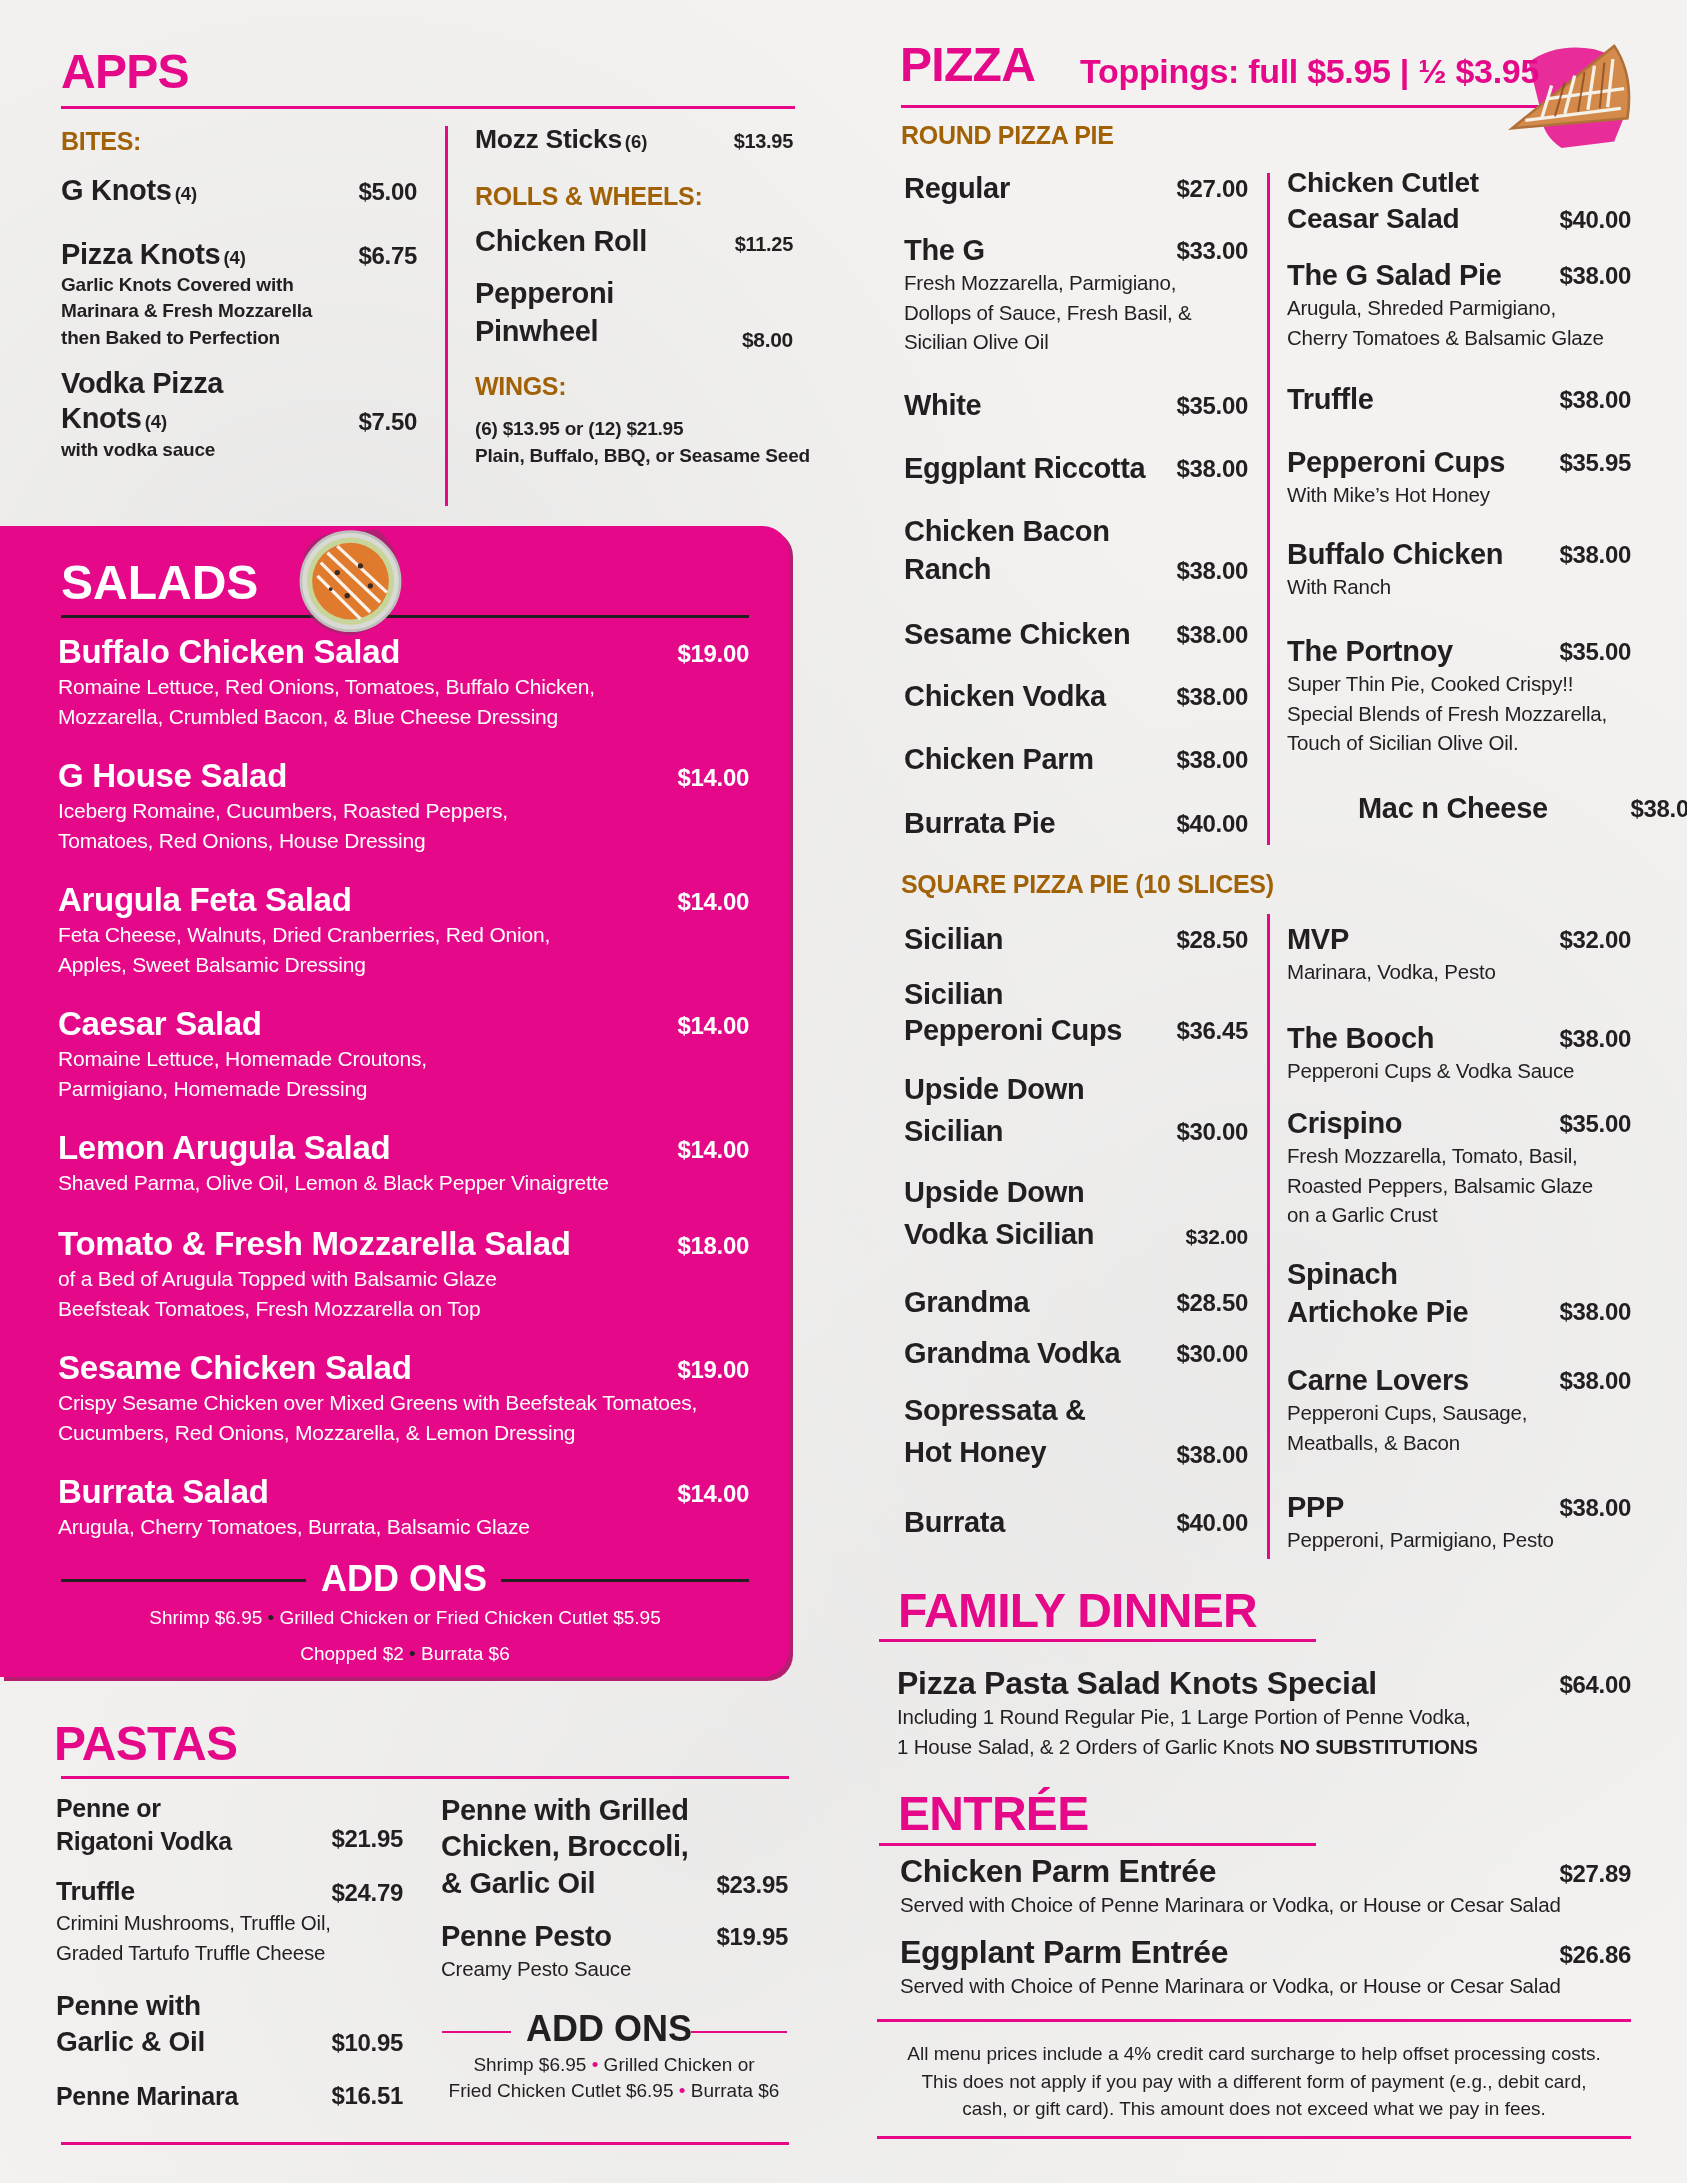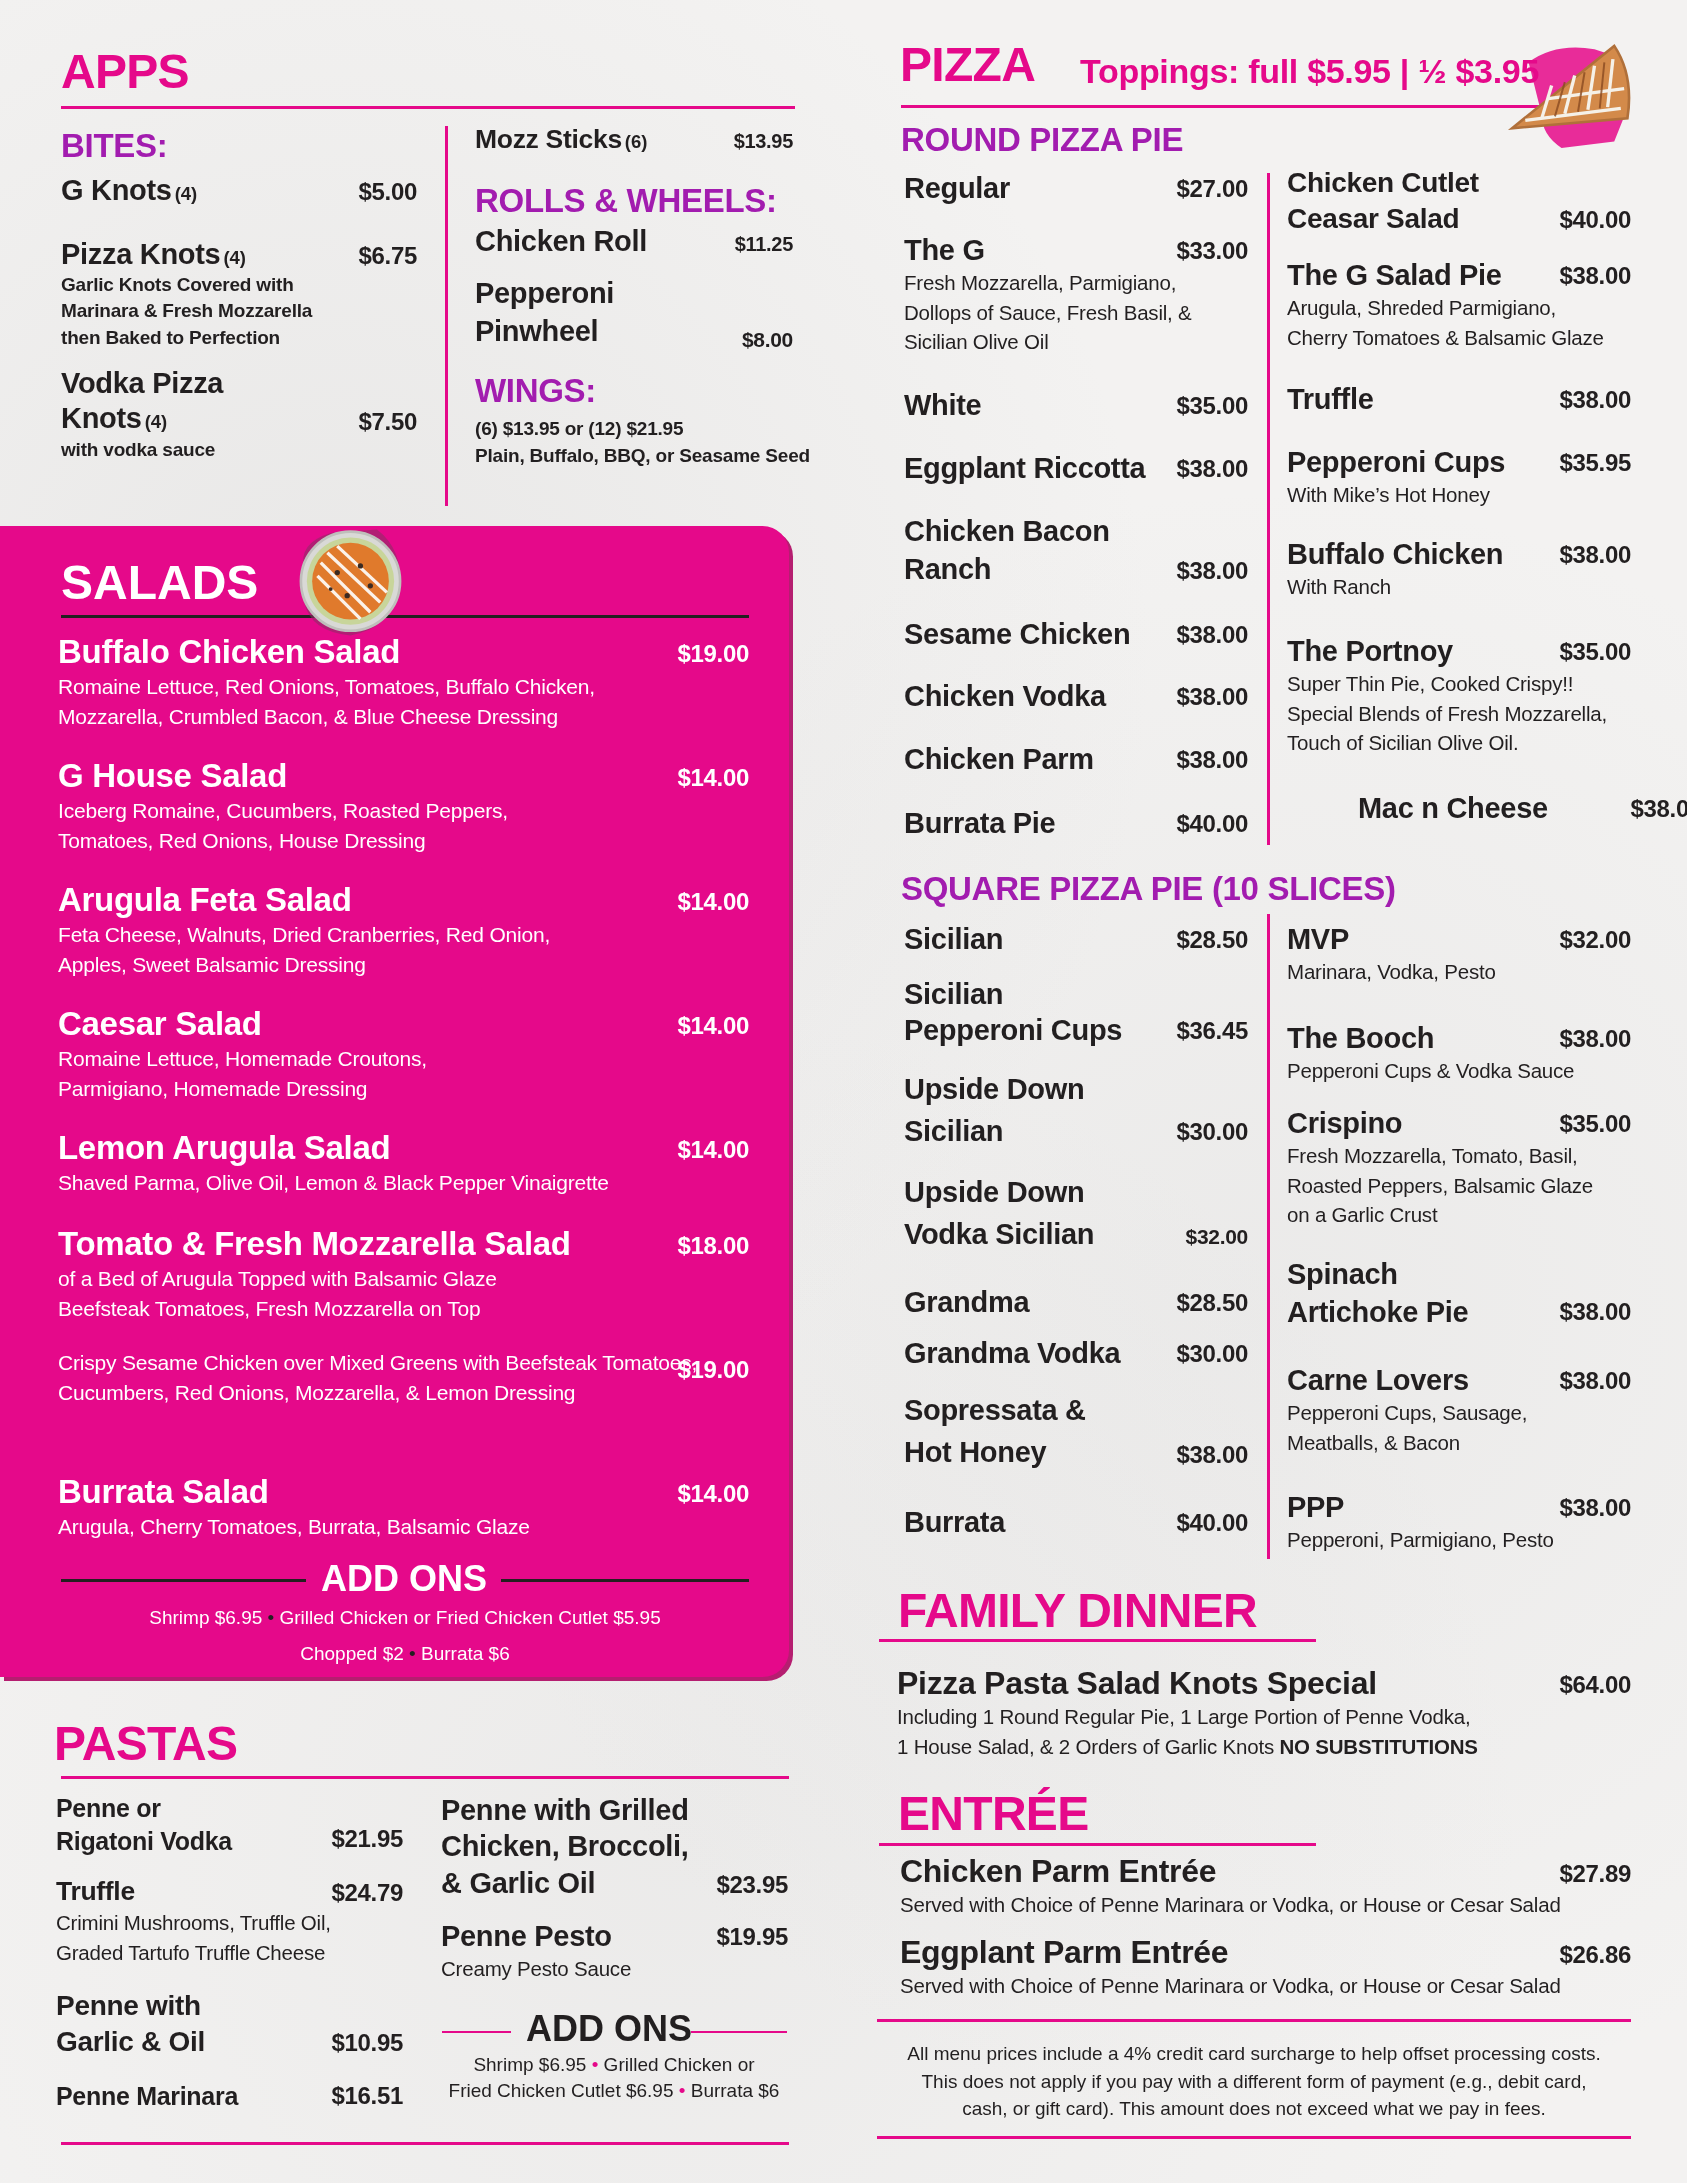--- a/index.html
+++ b/index.html
@@ -10,21 +10,21 @@
     background-image:
       radial-gradient(circle at 20% 30%, rgba(200,200,200,0.25) 0, transparent 40%),
       radial-gradient(circle at 75% 60%, rgba(210,210,210,0.25) 0, transparent 45%),
       radial-gradient(circle at 40% 85%, rgba(205,205,205,0.2) 0, transparent 40%);
     font-family: "Liberation Sans", "DejaVu Sans", sans-serif;
     color: #221f20;
     overflow: hidden;
   }
   .abs { position: absolute; }
   .h-big { font-weight: 700; font-size: 48px; letter-spacing: -0.7px; color: #e5098a; line-height: 1; }
-  .h-sub { font-weight: 700; font-size: 33px; color: #a21caf; line-height: 1; letter-spacing: -0.3px; }
+  .h-sub { font-weight: 700; font-size: 25px; color: #a16207; line-height: 1; letter-spacing: -0.3px; }
   .rule { position: absolute; height: 3.3px; background: #e5098a; }
   .vrule { position: absolute; width: 2.6px; background: #e5098a; }
   .name { font-weight: 700; font-size: 29px; line-height: 1.2; letter-spacing: -0.3px; }
   .price { font-weight: 700; font-size: 24px; line-height: 1.2; position: absolute; right: 0; letter-spacing: -0.3px; }
   .desc { font-size: 20.5px; line-height: 1.45; letter-spacing: -0.2px; }
   .item { position: absolute; }
   .qty { font-size: 18.5px; font-weight: 700; }
 
   
   #apps-left .item, #apps-right .item { width: 370px; }
@@ -151,20 +151,21 @@
     <span class="price" style="top:8px;">$14.00</span>
     <div class="desc">Shaved Parma, Olive Oil, Lemon &amp; Black Pepper Vinaigrette</div>
   </div>
   <div class="salad-item" style="top:698px;">
     <div class="name">Tomato &amp; Fresh Mozzarella Salad</div>
     <span class="price" style="top:8px;">$18.00</span>
     <div class="desc">of a Bed of Arugula Topped with Balsamic Glaze</div>
     <div class="desc">Beefsteak Tomatoes, Fresh Mozzarella on Top</div>
   </div>
   <div class="salad-item" style="top:822px;">
+    <div class="name">Sesame Chicken Salad</div>
     <span class="price" style="top:8px;">$19.00</span>
     <div class="desc">Crispy Sesame Chicken over Mixed Greens with Beefsteak Tomatoes,</div>
     <div class="desc">Cucumbers, Red Onions, Mozzarella, &amp; Lemon Dressing</div>
   </div>
   <div class="salad-item" style="top:946px;">
     <div class="name">Burrata Salad</div>
     <span class="price" style="top:8px;">$14.00</span>
     <div class="desc">Arugula, Cherry Tomatoes, Burrata, Balsamic Glaze</div>
   </div>
 

